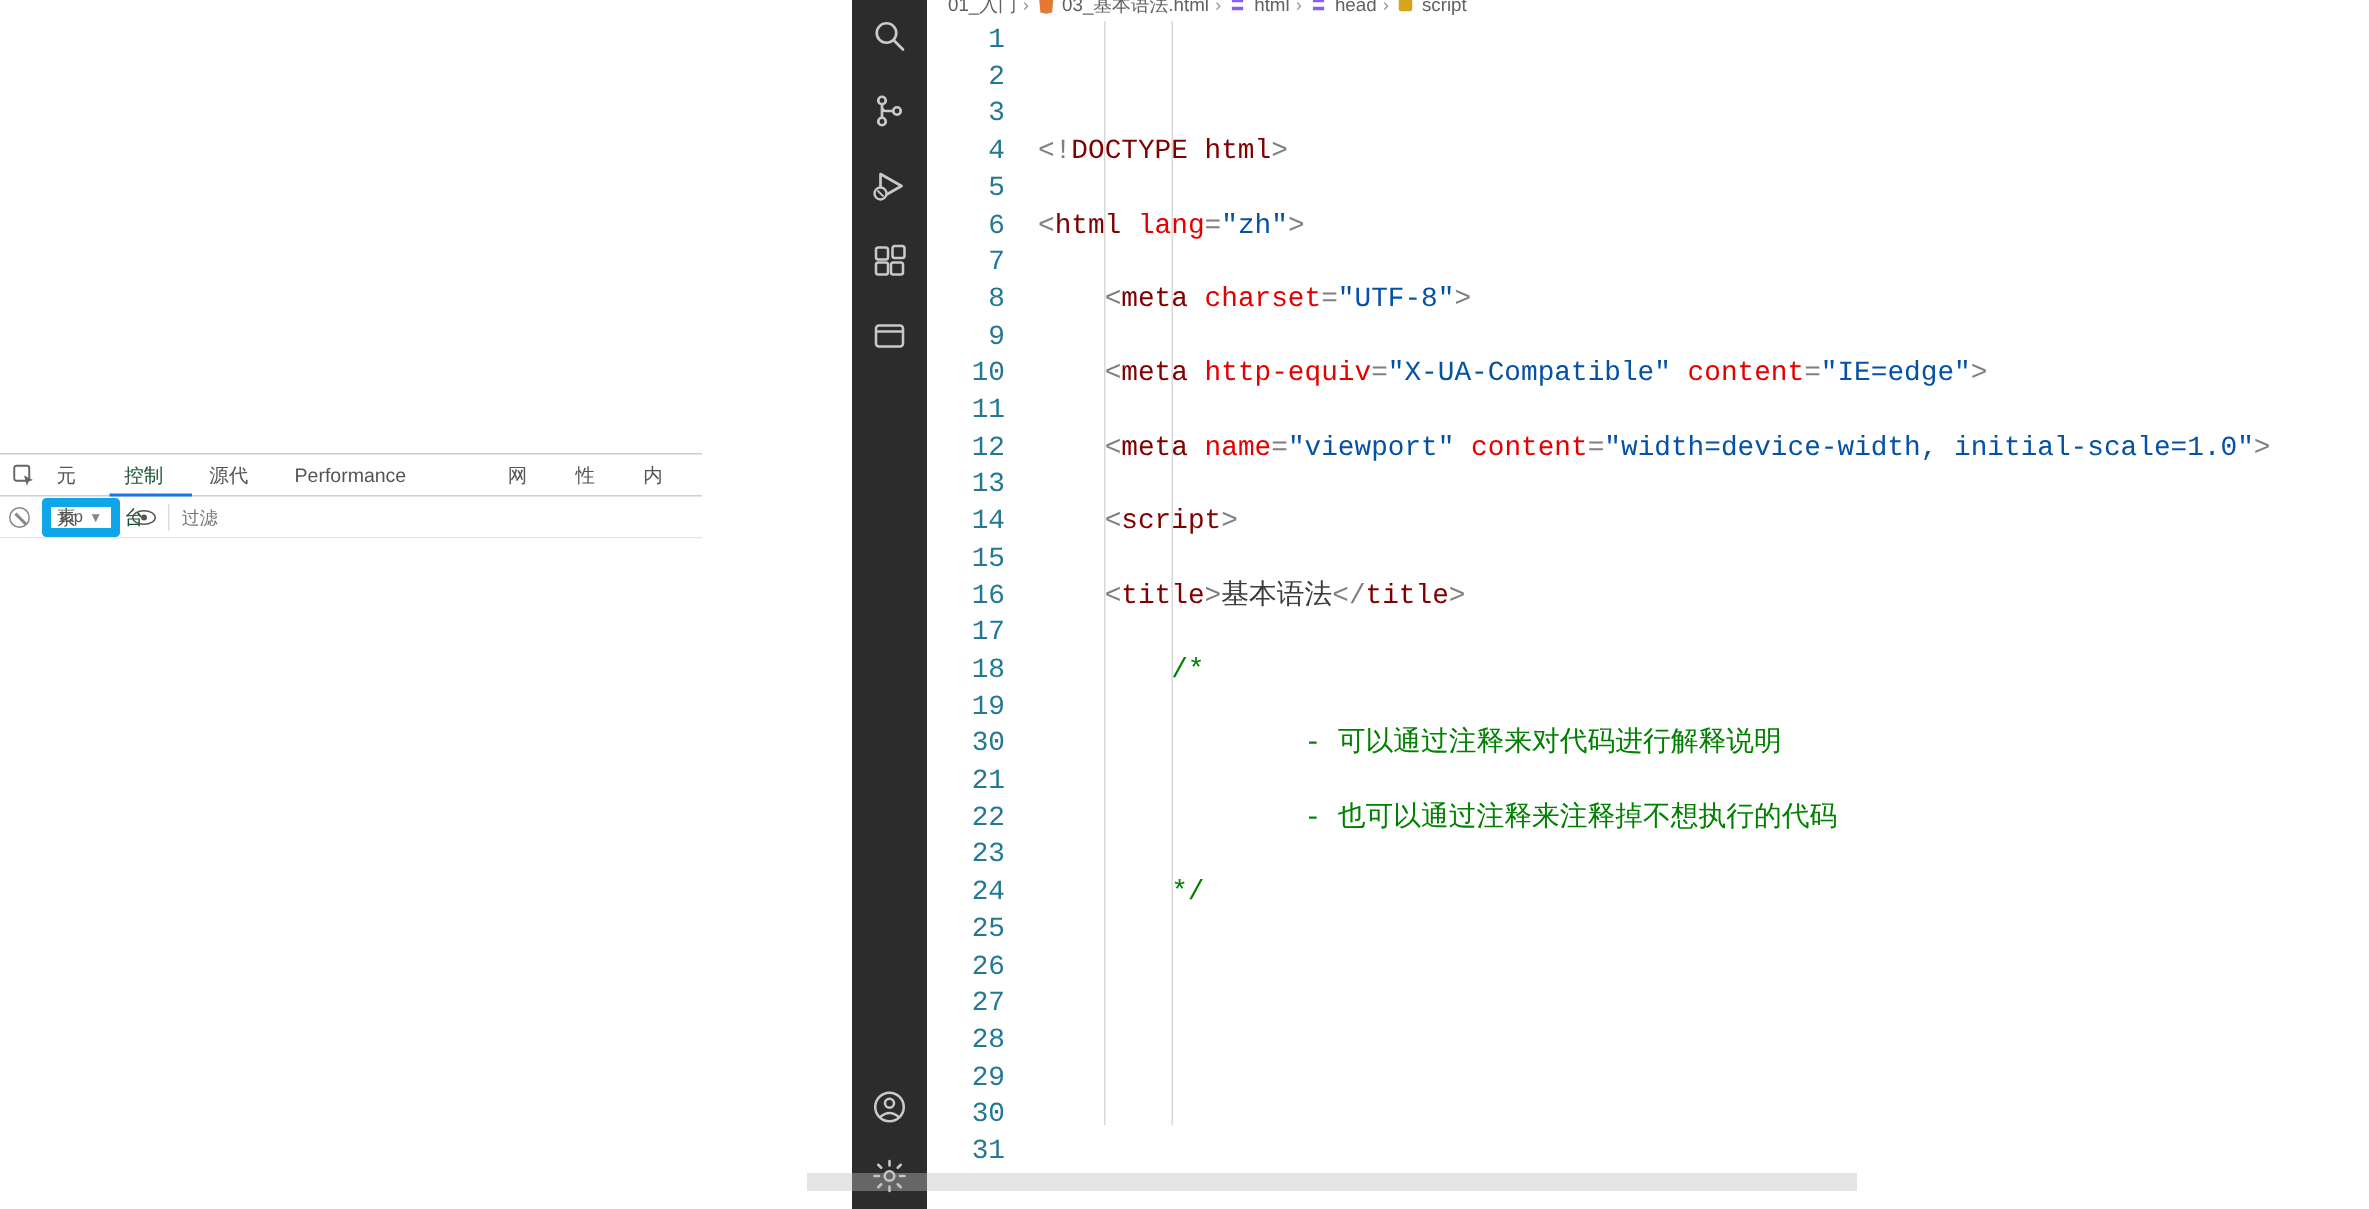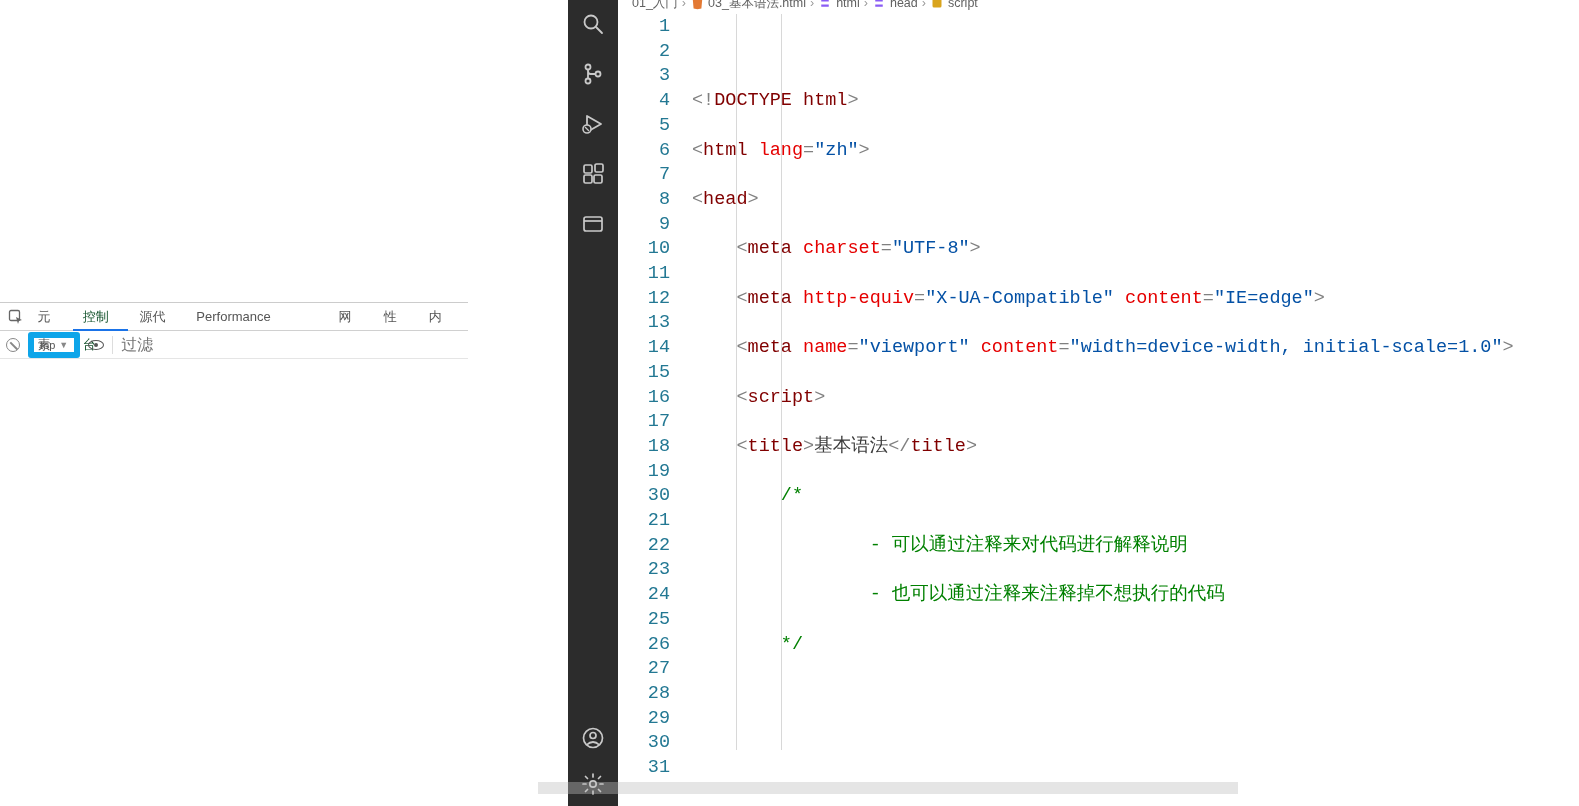--- a/index.html
+++ b/index.html
@@ -55,21 +55,21 @@
   border: 6px solid #0ea5e9; border-radius: 3px; padding: 1px 6px; font-size: 11px;
   color: #555; display:flex; align-items:center; gap:4px;
 }
 .dt-scope .caret { font-size: 9px; color:#888; }
 .dt-eye {
   width:16px; height:10px; border:1.2px solid #555; border-radius: 50%/50%;
   position:relative;
 }
 .dt-eye::after{content:"";position:absolute;left:5px;top:2px;width:4px;height:4px;border-radius:50%;background:#555;}
 .dt-filter {
-  border:none; outline:none; font-size:16px; color:#888; flex:1;
+  border:none; outline:none; font-size:12px; color:#888; flex:1;
   border-left: 1px solid #ddd; padding-left: 8px; height: 18px;
 }
 .dt-console-body { background:#fff; height: calc(504px - 56px); }
 
 
 .vscode {
   position: absolute; left: 568px; top: 0; width: 1011px; height: 806px;
   background: #fff;
 }
 .activity-bar {
@@ -303,21 +303,20 @@
         <div>29</div>
         <div>30</div>
         <div>31</div>
       </div>
 
       <div class="code">
         <span class="indent-guide ig1"></span>
         <span class="indent-guide ig2"></span>
 <div class="line"><span class="c-gray">&lt;!</span><span class="c-doctype">DOCTYPE</span><span class="c-doctype"> html</span><span class="c-gray">&gt;</span></div>
 <div class="line"><span class="c-gray">&lt;</span><span class="c-tag">html</span><span> </span><span class="c-attr">lang</span><span class="c-gray">=</span><span class="c-str">"zh"</span><span class="c-gray">&gt;</span></div>
-<div class="line"><span class="c-gray">&lt;</span><span class="c-tag">head</span><span class="c-gray">&gt;</span></div>
 <div class="line"><span>    </span><span class="c-gray">&lt;</span><span class="c-tag">meta</span><span> </span><span class="c-attr">charset</span><span class="c-gray">=</span><span class="c-str">"UTF-8"</span><span class="c-gray">&gt;</span></div>
 <div class="line"><span>    </span><span class="c-gray">&lt;</span><span class="c-tag">meta</span><span> </span><span class="c-attr">http-equiv</span><span class="c-gray">=</span><span class="c-str">"X-UA-Compatible"</span><span> </span><span class="c-attr">content</span><span class="c-gray">=</span><span class="c-str">"IE=edge"</span><span class="c-gray">&gt;</span></div>
 <div class="line"><span>    </span><span class="c-gray">&lt;</span><span class="c-tag">meta</span><span> </span><span class="c-attr">name</span><span class="c-gray">=</span><span class="c-str">"viewport"</span><span> </span><span class="c-attr">content</span><span class="c-gray">=</span><span class="c-str">"width=device-width, initial-scale=1.0"</span><span class="c-gray">&gt;</span></div>
 <div class="line"><span>    </span><span class="c-gray">&lt;</span><span class="c-tag">script</span><span class="c-gray">&gt;</span></div>
 <div class="line"><span>    </span><span class="c-gray">&lt;</span><span class="c-tag">title</span><span class="c-gray">&gt;</span><span class="c-text">基本语法</span><span class="c-gray">&lt;/</span><span class="c-tag">title</span><span class="c-gray">&gt;</span></div>
 <div class="line"><span class="c-comment">        /*</span></div>
 <div class="line"><span class="c-comment">                - 可以通过注释来对代码进行解释说明</span></div>
 <div class="line"><span class="c-comment">                - 也可以通过注释来注释掉不想执行的代码</span></div>
 <div class="line"><span class="c-comment">        */</span></div>
 <div class="line"><span></span>&nbsp;</div>

